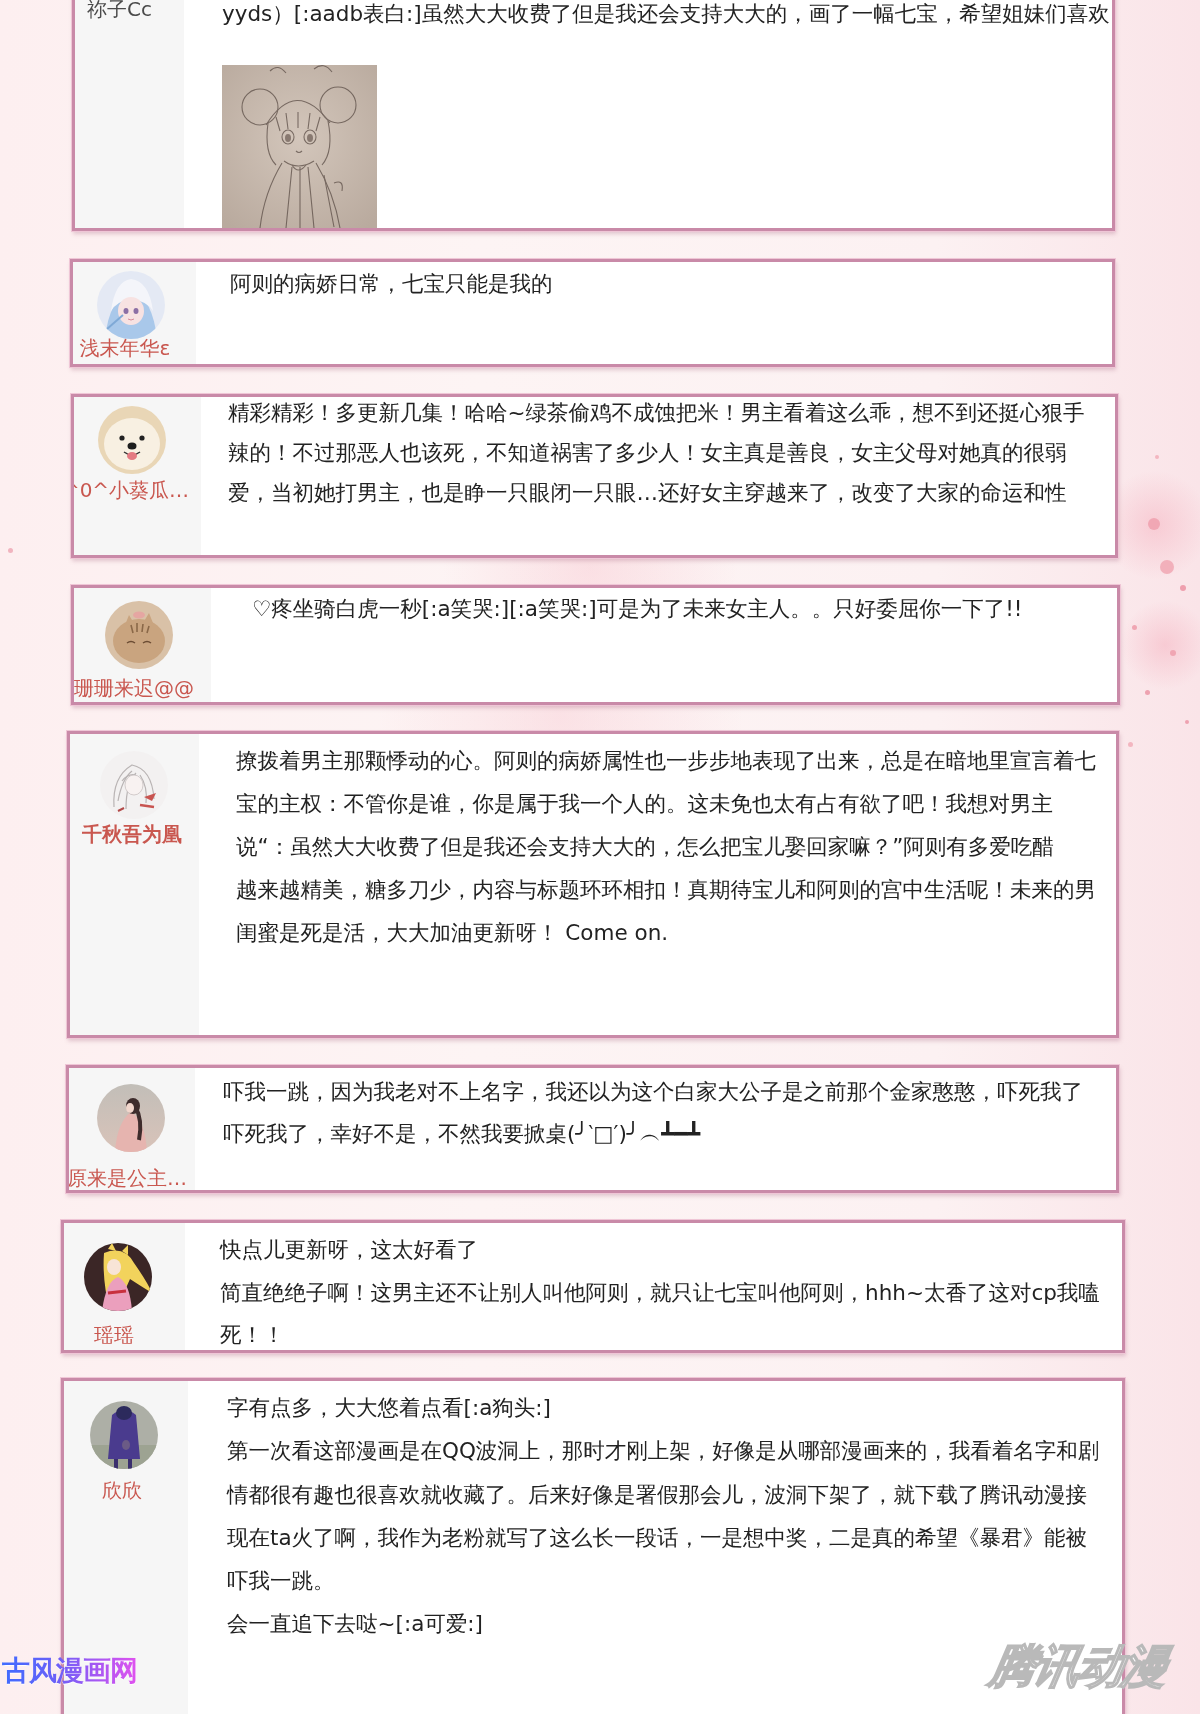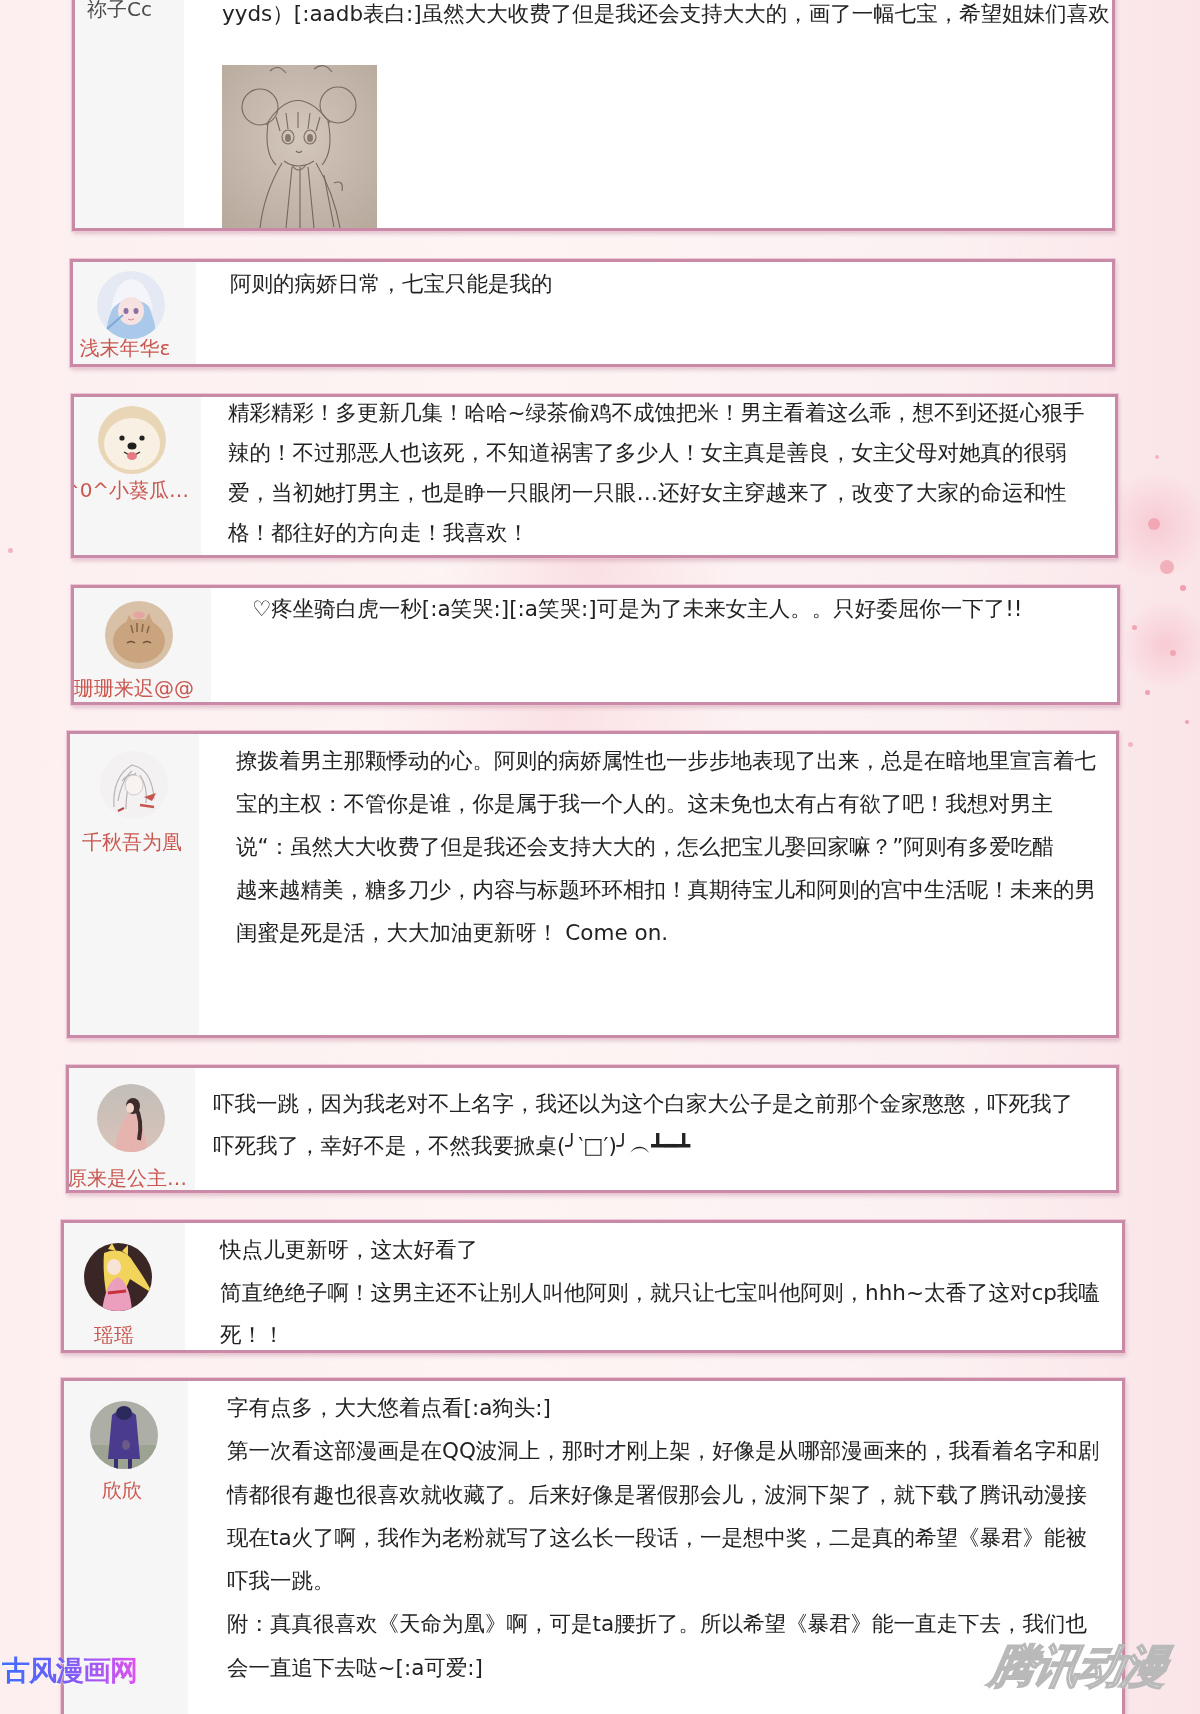--- a/index.html
+++ b/index.html
@@ -132,21 +132,20 @@
       <ellipse cx="34" cy="40" rx="4.5" ry="3.5" fill="#1e1e1e"></ellipse>
       <path d="M26 46 q8 6 16 0" stroke="#333" stroke-width="1.4" fill="none"></path>
       <ellipse cx="34" cy="50" rx="5" ry="4" fill="#e47a82"></ellipse>
     </svg>
   </div>
   <div class="uname" style="left:52px;top:81px;">^0^小葵瓜…</div>
   <div class="body" style="left:154px;top:-4px;--lh:40px;">
     <div class="ln">精彩精彩！多更新几集！哈哈~绿茶偷鸡不成蚀把米！男主看着这么乖，想不到还挺心狠手</div>
     <div class="ln">辣的！不过那恶人也该死，不知道祸害了多少人！女主真是善良，女主父母对她真的很弱</div>
     <div class="ln">爱，当初她打男主，也是睁一只眼闭一只眼…还好女主穿越来了，改变了大家的命运和性</div>
-    <div class="ln">格！都往好的方向走！我喜欢！</div>
   </div>
 </div>
 
 <div class="card" style="left:71px;top:585px;width:1049px;height:120px;">
   <div class="side" style="width:137px;"></div>
   <div class="avatar" style="left:31px;top:13px;">
     <svg viewBox="0 0 68 68">
       <rect width="68" height="68" fill="#d9c1a7"></rect>
       <ellipse cx="34" cy="40" rx="26" ry="22" fill="#c9a47f"></ellipse>
       <path d="M20 24 l4 -10 l6 10 M38 22 l6 -10 l4 10" fill="#c9a47f"></path>
@@ -170,21 +169,21 @@
         <path d="M14 56 q-2 -30 18 -42 q20 4 22 34"></path>
         <path d="M18 50 q4 -22 14 -30 M26 58 q0 -26 10 -36 M40 24 q8 12 6 28"></path>
         <path d="M22 30 q6 -8 14 -6"></path>
       </g>
       <ellipse cx="34" cy="34" rx="9" ry="10" fill="#f8f2f1" stroke="#c9c2c2" stroke-width="0.8"></ellipse>
       <path d="M44 46 l12 -4 l-4 8 z" fill="#c85450"></path>
       <path d="M40 54 l14 2" stroke="#c85450" stroke-width="2.5"></path>
       <path d="M18 60 l6 -3" stroke="#b24a48" stroke-width="2"></path>
     </svg>
   </div>
-  <div class="uname" style="left:62px;top:96px;">千秋吾为凰</div>
+  <div class="uname" style="left:62px;top:88px;font-weight:bold;">千秋吾为凰</div>
   <div class="body" style="left:166px;top:5px;--lh:43px;">
     <div class="ln">撩拨着男主那颗悸动的心。阿则的病娇属性也一步步地表现了出来，总是在暗地里宣言着七</div>
     <div class="ln">宝的主权：不管你是谁，你是属于我一个人的。这未免也太有占有欲了吧！我想对男主</div>
     <div class="ln">说“：虽然大大收费了但是我还会支持大大的，怎么把宝儿娶回家嘛？”阿则有多爱吃醋</div>
     <div class="ln">越来越精美，糖多刀少，内容与标题环环相扣！真期待宝儿和阿则的宫中生活呢！未来的男</div>
     <div class="ln">闺蜜是死是活，大大加油更新呀！ Come on.</div>
   </div>
 </div>
 
 <div class="card" style="left:66px;top:1065px;width:1053px;height:128px;">
@@ -198,21 +197,21 @@
         </linearGradient>
       </defs>
       <rect width="68" height="68" fill="url(#sky6)"></rect>
       <path d="M18 68 q2 -30 16 -40 q14 8 16 40 z" fill="#e6b4af"></path>
       <ellipse cx="36" cy="22" rx="7" ry="8" fill="#3e2c2c"></ellipse>
       <path d="M38 22 q8 14 4 34" stroke="#3e2c2c" stroke-width="4" fill="none"></path>
       <ellipse cx="33" cy="24" rx="4" ry="5" fill="#f1d6cc"></ellipse>
     </svg>
   </div>
   <div class="uname" style="left:58px;top:98px;">原来是公主…</div>
-  <div class="body" style="left:144px;top:3px;margin-top:12px;--lh:42px;">
+  <div class="body" style="left:154px;top:3px;--lh:42px;">
     <div class="ln">吓我一跳，因为我老对不上名字，我还以为这个白家大公子是之前那个金家憨憨，吓死我了</div>
     <div class="ln">吓死我了，幸好不是，不然我要掀桌(╯‵□′)╯︵┻━┻</div>
   </div>
 </div>
 
 <div class="card" style="left:61px;top:1220px;width:1064px;height:133px;">
   <div class="side" style="width:121px;"></div>
   <div class="avatar" style="left:20px;top:20px;">
     <svg viewBox="0 0 68 68">
       <rect width="68" height="68" fill="#3b2626"></rect>
@@ -243,19 +242,18 @@
       <ellipse cx="36" cy="44" rx="4" ry="5" fill="#6b5b86"></ellipse>
     </svg>
   </div>
   <div class="uname" style="left:58px;top:99px;font-family:Liberation Mono, monospace;">欣欣</div>
   <div class="body" style="left:163px;top:5px;--lh:43.3px;">
     <div class="ln">字有点多，大大悠着点看[:a狗头:]</div>
     <div class="ln">第一次看这部漫画是在QQ波洞上，那时才刚上架，好像是从哪部漫画来的，我看着名字和剧</div>
     <div class="ln">情都很有趣也很喜欢就收藏了。后来好像是署假那会儿，波洞下架了，就下载了腾讯动漫接</div>
     <div class="ln">现在ta火了啊，我作为老粉就写了这么长一段话，一是想中奖，二是真的希望《暴君》能被</div>
     <div class="ln">吓我一跳。</div>
-    <div class="ln">附：真真很喜欢《天命为凰》啊，可是ta腰折了。所以希望《暴君》能一直走下去，我们也</div>
     <div class="ln">会一直追下去哒~[:a可爱:]</div>
   </div>
 </div>
 
 <div class="wm-site">古风漫画网</div>
 <div class="wm-platform">腾讯动漫</div>
 
 </body></html>

